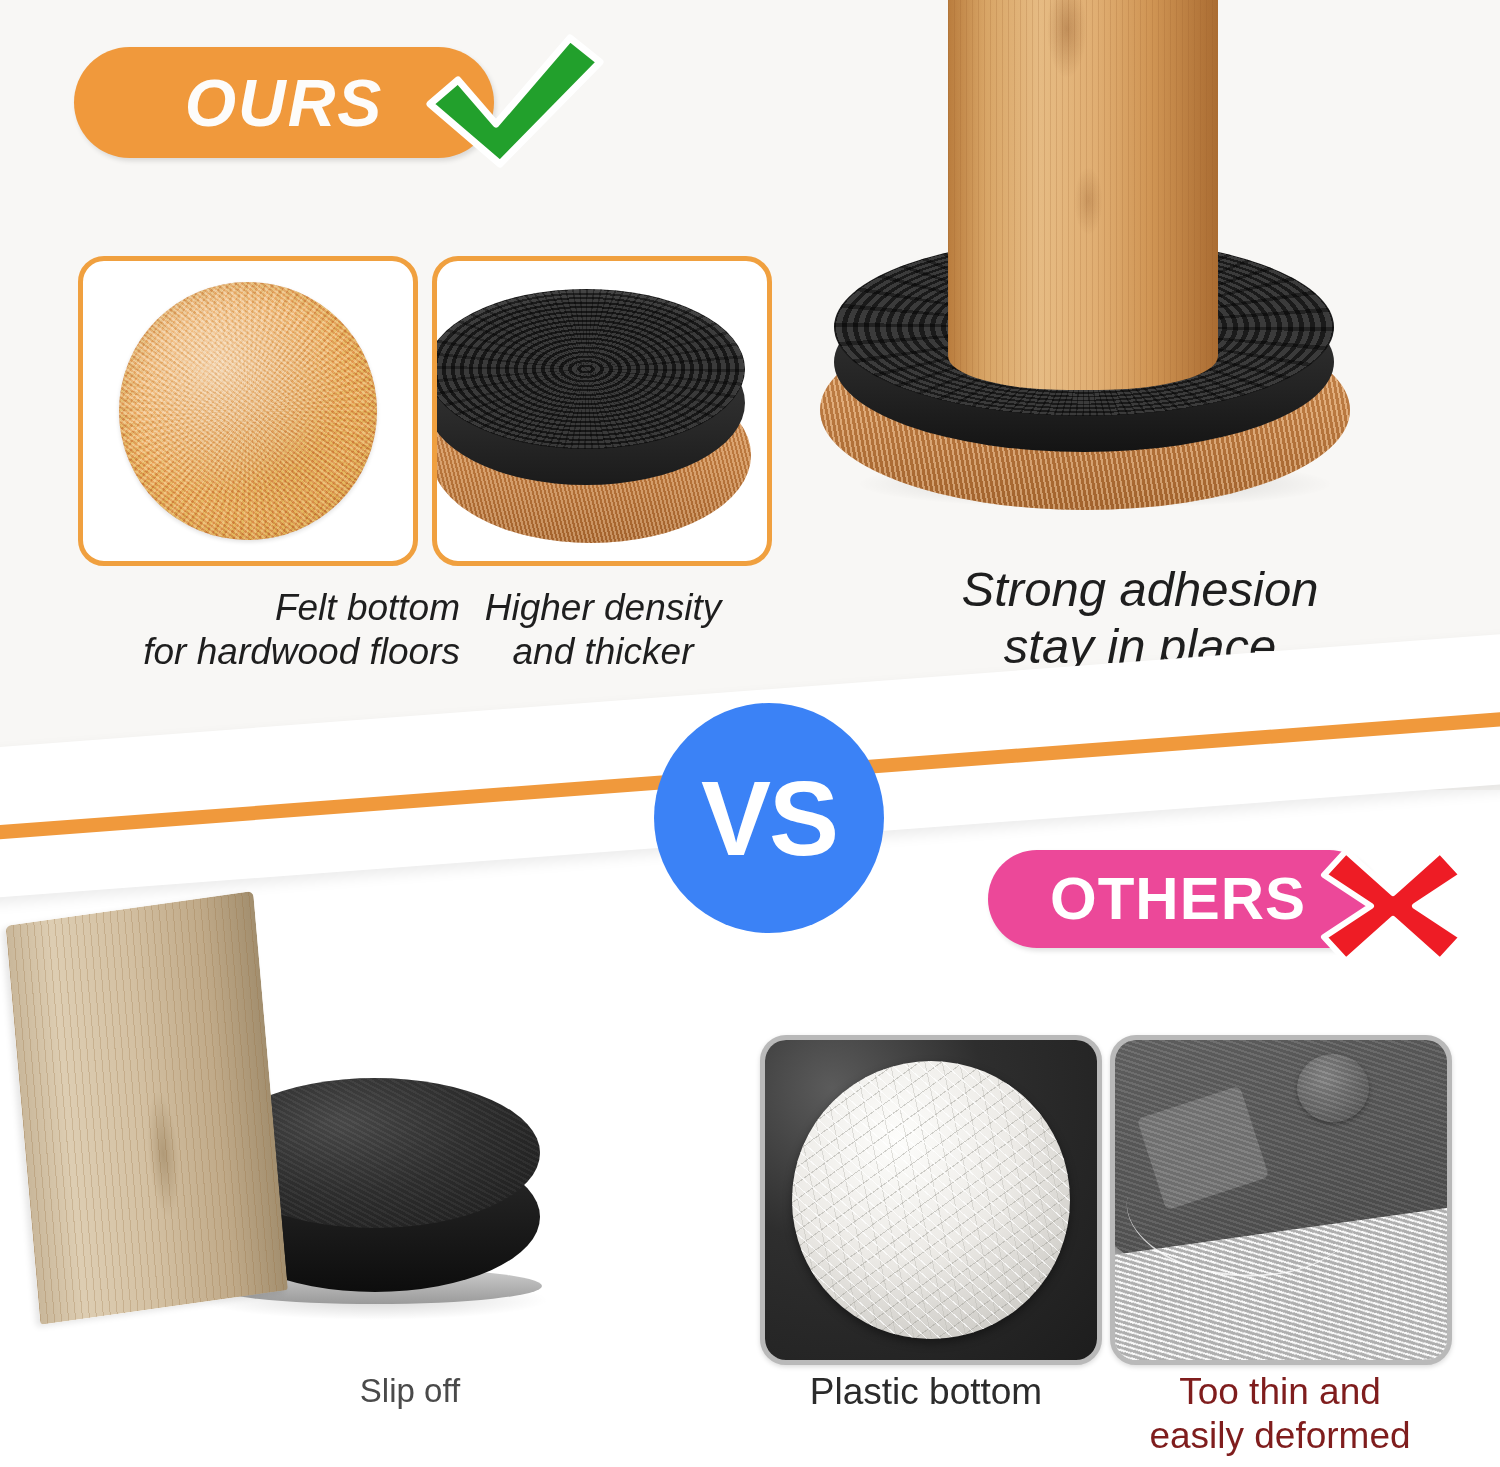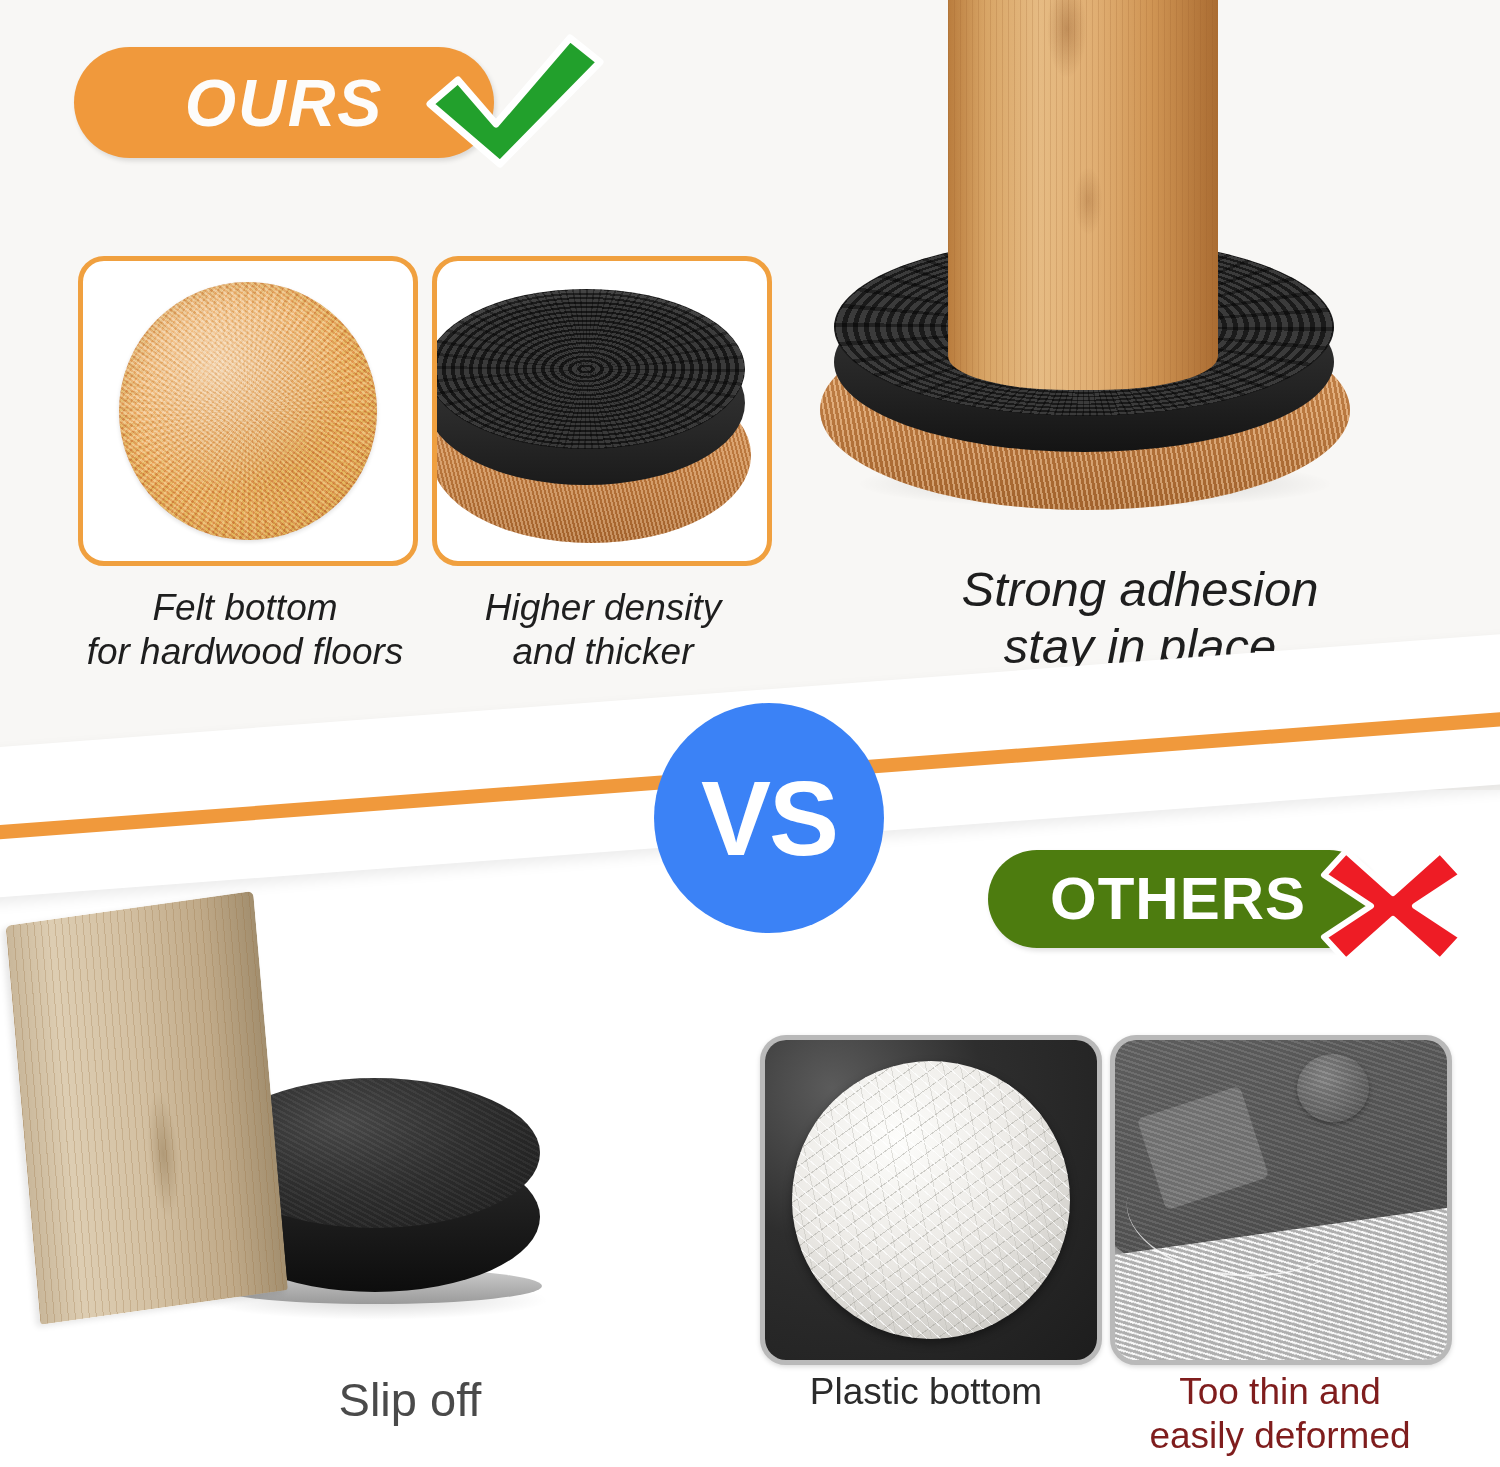--- a/index.html
+++ b/index.html
@@ -140,31 +140,31 @@
 
   
   .caption {
     position: absolute;
     text-align: center;
     color: #1e1e1e;
     font-size: 37px;
     line-height: 1.18;
     font-weight: normal;
   }
-  #cap-felt { left: 30px; top: 586px; width: 430px; }
+  #cap-felt { left: 30px; top: 586px; width: 430px; text-align: right; }
   #cap-density { left: 438px; top: 586px; width: 330px; }
   #cap-adhesion {
     left: 860px; top: 561px; width: 560px;
     font-size: 49px; line-height: 1.16;
   }
   #cap-plastic { left: 746px; top: 1370px; width: 360px; color: #2b2b2b; }
   #cap-thin { left: 1100px; top: 1370px; width: 360px; color: #7f1d1d; }
   #cap-slipoff {
     left: 150px; top: 1372px; width: 520px;
-    font-size: 47px; color: #4a4a4a;
+    font-size: 33px; color: #4a4a4a;
   }
 
   
   #hero-leg {
     position: absolute;
     left: 820px; top: -40px;
     width: 640px; height: 600px;
   }
   .leg-cyl {
     position: absolute;
@@ -280,21 +280,21 @@
     position: absolute;
     left: 0; top: 790px;
     width: 1500px; height: 677px;
     background: #ffffff;
     overflow: hidden;
   }
 
   #others-badge {
     left: 988px; top: 850px;
     width: 390px; height: 98px;
-    background: #4d7c0f;
+    background: #ec4899;
   }
   #others-badge .badge-label {
     color: #ffffff;
     font-size: 60px;
     font-weight: bold;
     letter-spacing: 1px;
     line-height: 1;
     padding-right: 10px;
   }
   #others-x {

